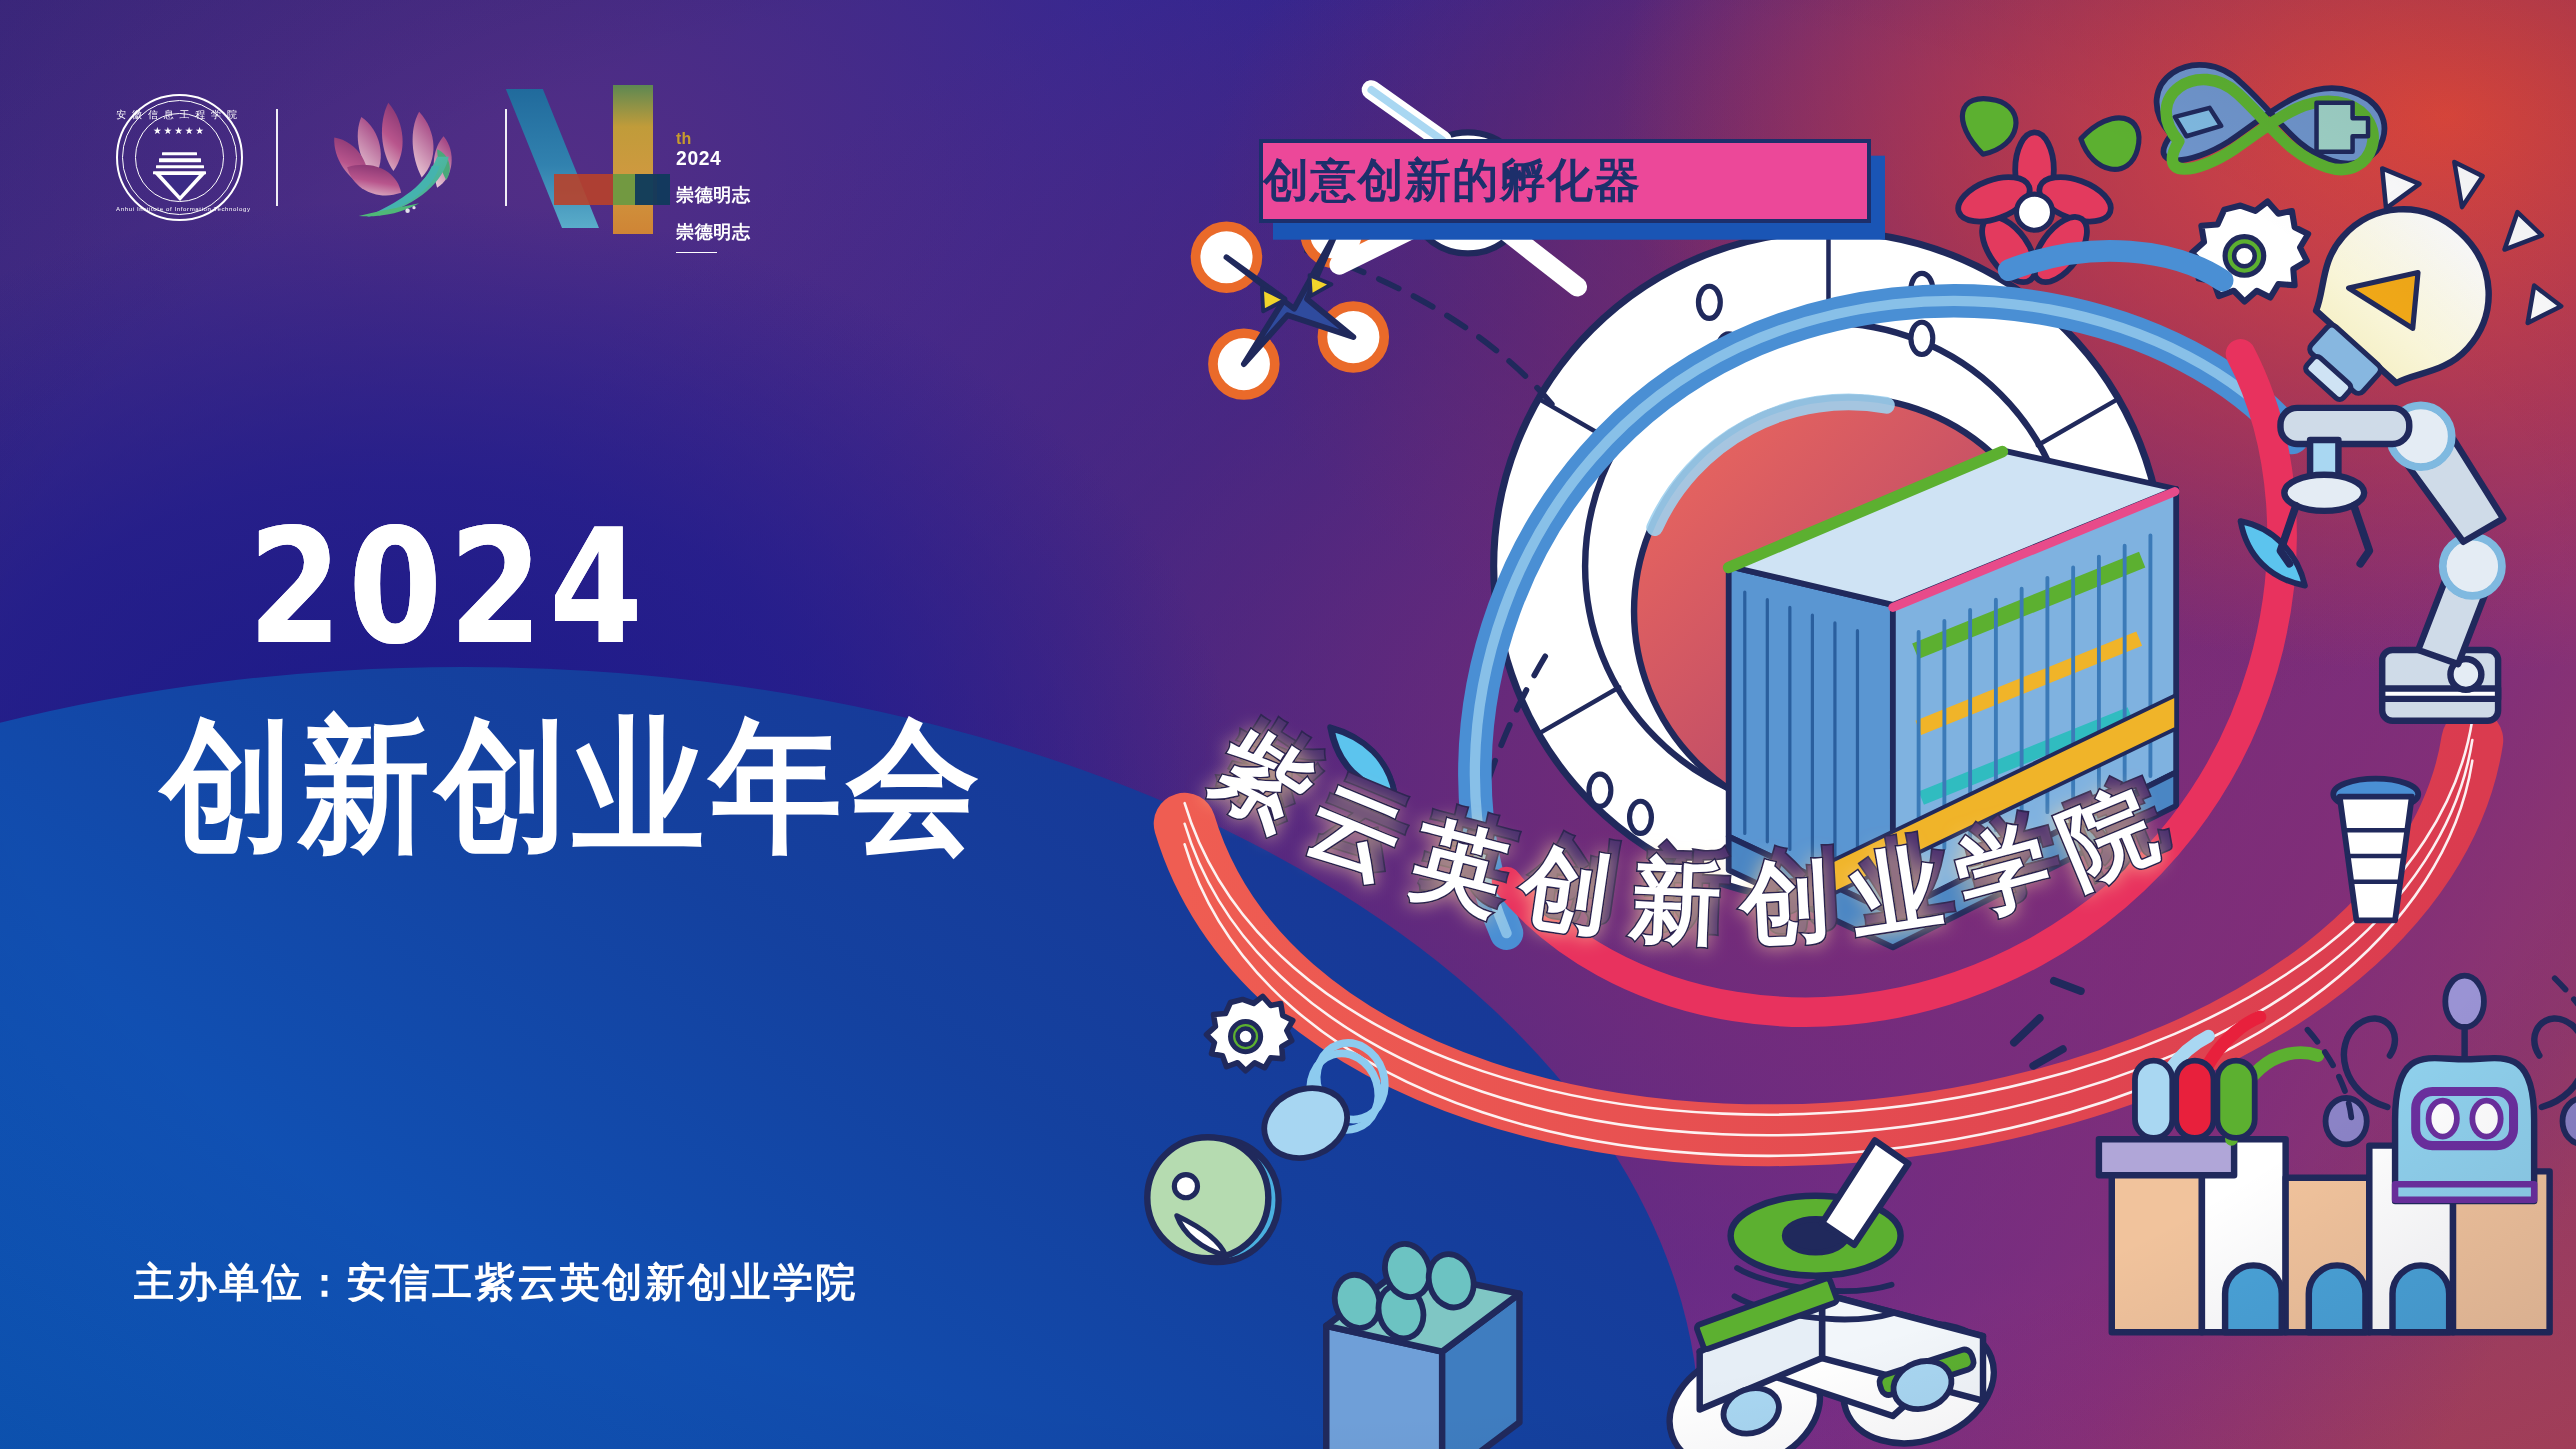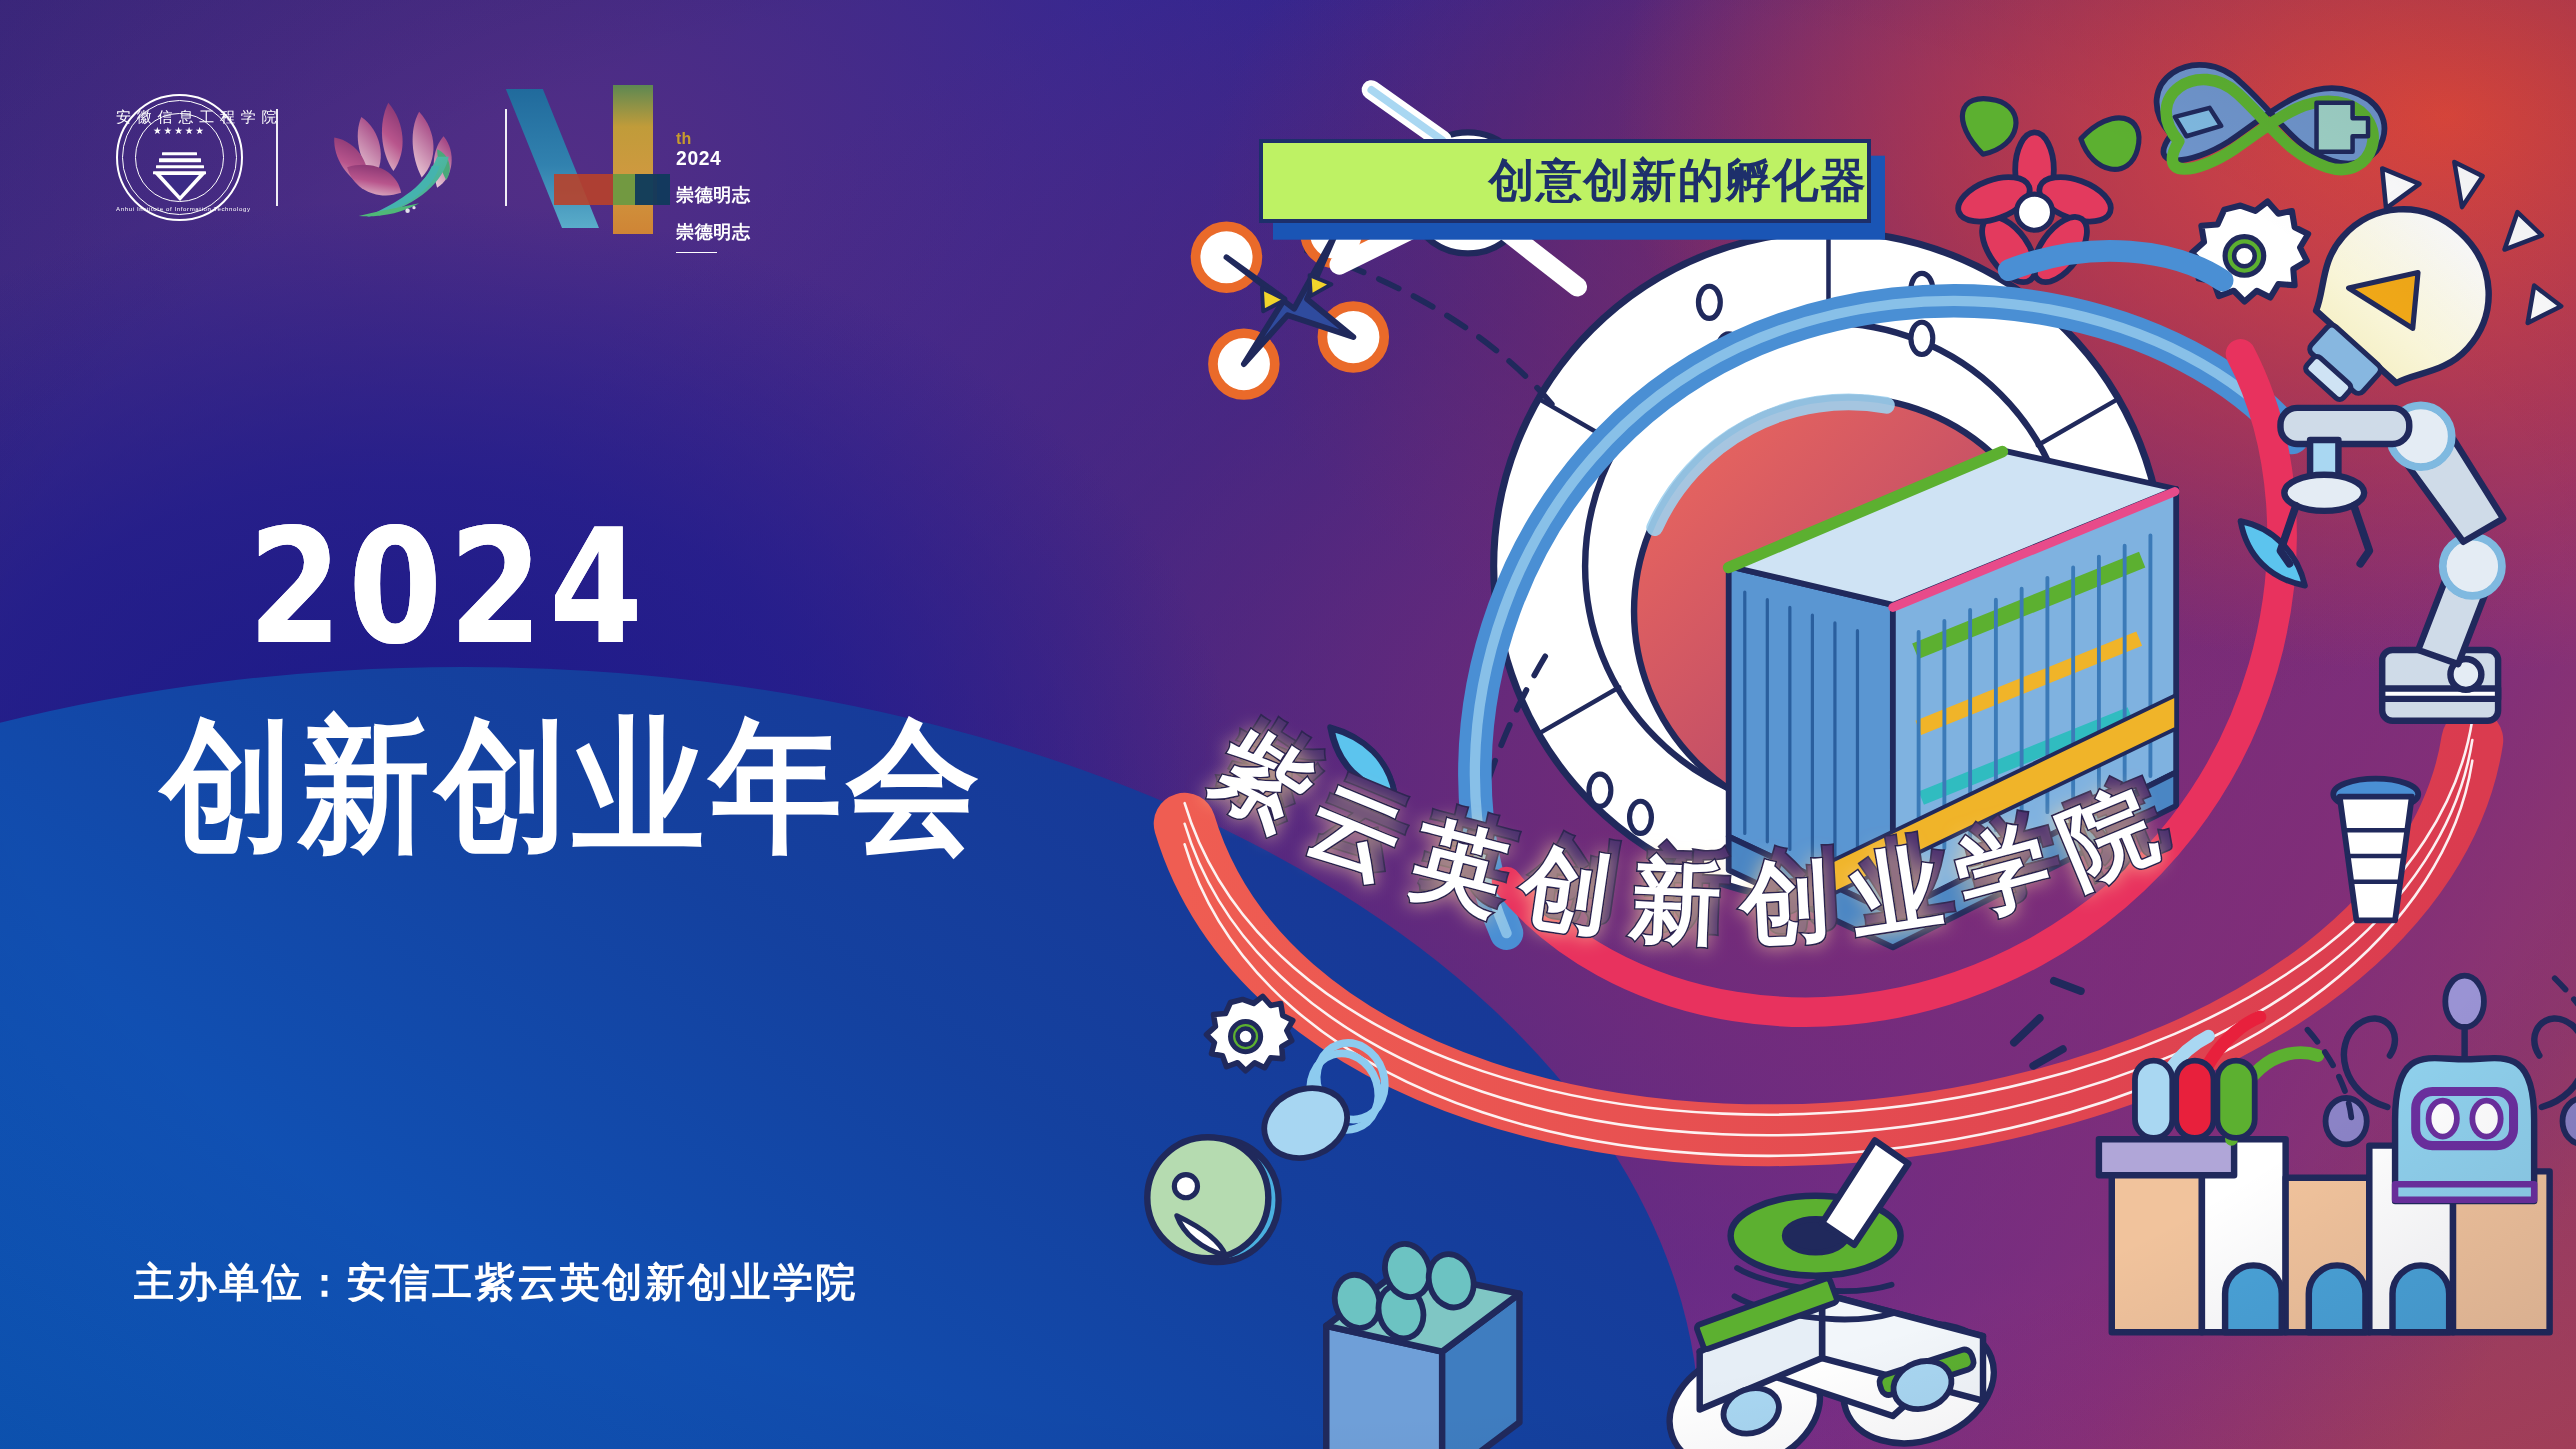--- a/index.html
+++ b/index.html
@@ -46,21 +46,21 @@
     background:radial-gradient(ellipse 96% 96% at 50% 48%, rgba(0,0,0,0) 52%, rgba(8,6,40,.30) 100%);
   }
 
   
   .header{ position:absolute; left:116px; top:90px; display:flex; align-items:center; height:135px; }
   .logo-seal{ width:127px; height:127px; position:relative; }
   .seal-ring{ position:absolute; inset:0; border:2.6px solid #fff; border-radius:50%; }
   .seal-ring2{ position:absolute; inset:5.8px; border:1.3px solid #fff; border-radius:50%; }
   .seal-inner{ position:absolute; inset:19.3px; border:1.9px solid #fff; border-radius:50%; }
   .seal-stars{ position:absolute; top:31px; left:0; right:0; text-align:center; color:#fff; font-size:9.7px; letter-spacing:1.9px; }
-  .seal-cn{ position:absolute; top:14px; left:0; right:0; text-align:center; color:#fff; font-size:15px; letter-spacing:5.8px; white-space:nowrap; }
+  .seal-cn{ position:absolute; top:14px; left:0; right:0; text-align:center; color:#fff; font-size:10px; letter-spacing:5.8px; white-space:nowrap; }
   .seal-en{ position:absolute; bottom:9px; left:0; right:0; text-align:center; color:#fff; font-size:6.1px; letter-spacing:0.6px; white-space:nowrap; }
   .seal-book{ position:absolute; left:50%; top:56%; transform:translate(-50%,-50%); width:62px; }
   .seal-book i{ display:block; height:3.2px; background:#fff; margin:0 auto 3.2px; border-radius:0.6px; }
   .seal-book i:nth-child(1){width:35px}
   .seal-book i:nth-child(2){width:42px}
   .seal-book i:nth-child(3){width:48px}
   .seal-book i:nth-child(4){width:53px}
   .seal-v{ position:absolute; left:50%; top:62%; transform:translateX(-50%);
            width:0;height:0;border-left:26px solid transparent;border-right:26px solid transparent;border-top:28px solid #fff; }
   .seal-v2{ position:absolute; left:50%; top:64%; transform:translateX(-50%);
@@ -104,22 +104,22 @@
   }
 
   .organizer{
     position:absolute; left:134px; top:1255px;
     font-size:40px; font-weight:700; color:#fff; letter-spacing:2.6px; white-space:nowrap;
   }
 
   
   .badge{
     position:absolute;
-    background:#bef264; border:4.5px solid #1d2f6b;
-    display:flex; align-items:center; justify-content:flex-end;
+    background:#ec4899; border:4.5px solid #1d2f6b;
+    display:flex; align-items:center; justify-content:flex-start;
     box-shadow:14px 16.7px 0 0 #1a55b5;
   }
   .badge span{
     color:#1d2f6b; font-weight:900; letter-spacing:1.3px; white-space:nowrap;
   }
   #badge-incubator{ left:1259px; top:139px; width:612px; height:84px; }
   #badge-incubator span{ font-size:46px; }
   #badge-dream{ left:1951px; top:1230px; width:547px; height:82px; }
   #badge-dream span{ font-size:45px; }
 

